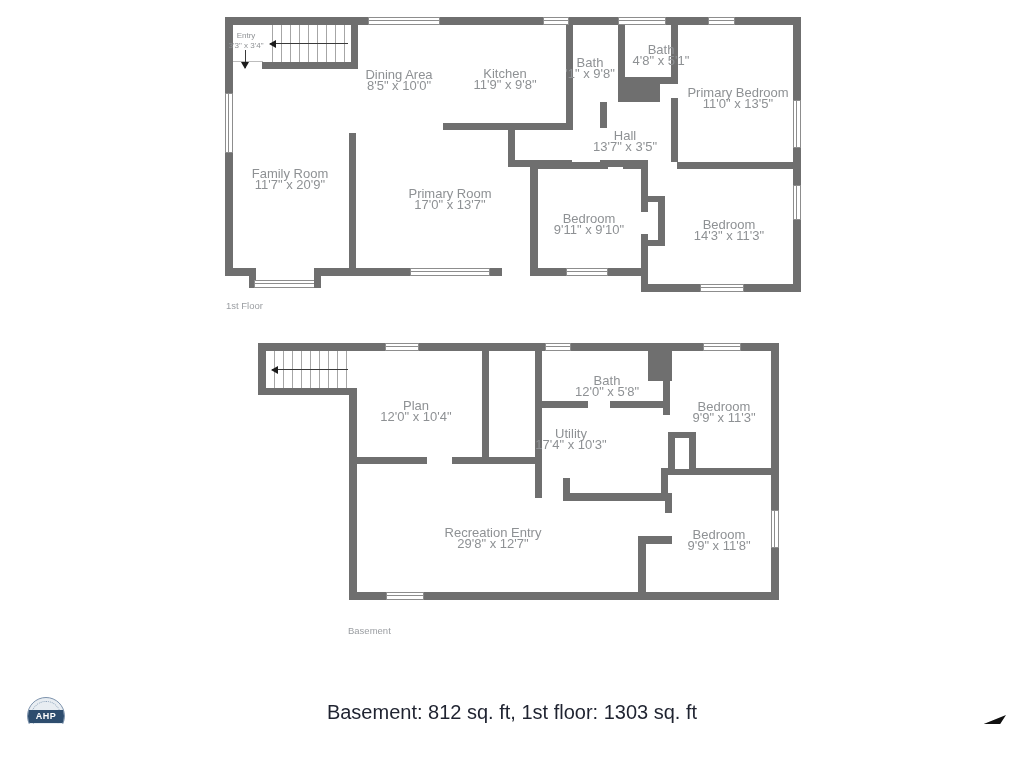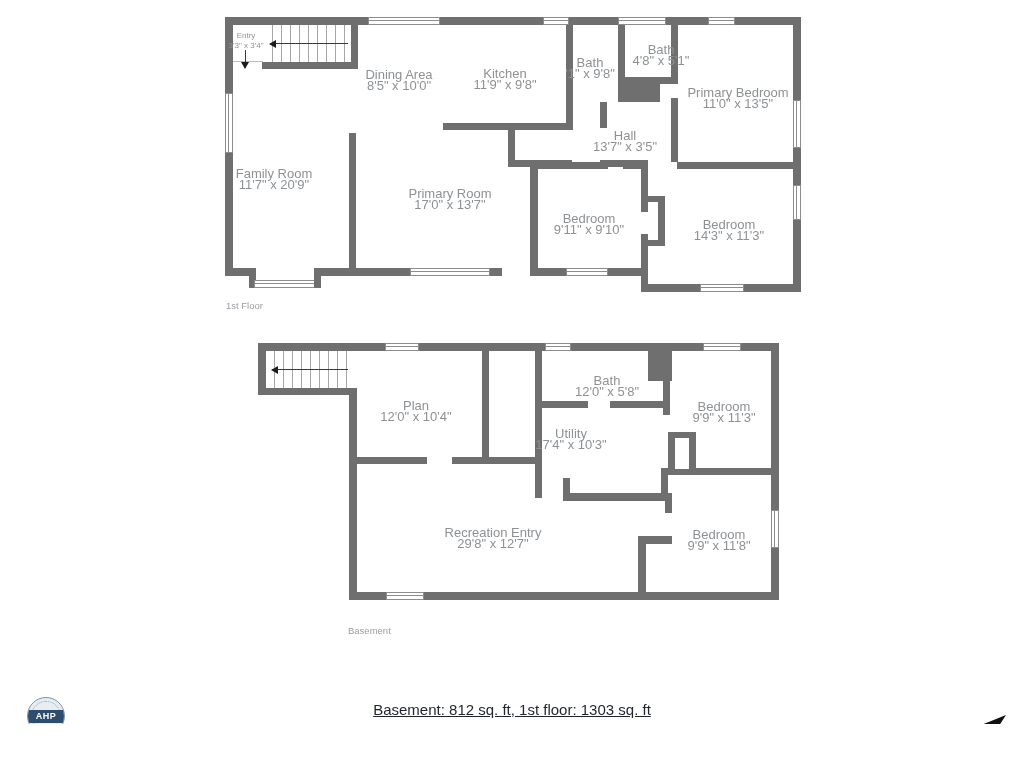--- a/index.html
+++ b/index.html
@@ -16,21 +16,21 @@
   .dline{position:absolute;width:1px;background:#3a3a3a;}
   .dline::after{content:"";position:absolute;left:-4px;bottom:-1px;border-left:4px solid transparent;border-right:4px solid transparent;border-top:7px solid #1c1c1c;}
   .tl{position:absolute;background:#bdbdbd;}
   .rl{position:absolute;transform:translateX(-50%);text-align:center;color:#8e9194;
       font-size:13px;line-height:11px;white-space:nowrap;}
   .rl span{display:block;}
   .rl.small{font-size:8px;line-height:10px;}
   .flabel{position:absolute;color:#9b9ea2;font-size:9.5px;}
   .sum{position:absolute;left:0;width:1024px;text-align:center;color:#1f2330;}
   .sum.t{font-weight:bold;font-size:16.5px;}
-  .sum.l{font-size:15px;text-decoration:underline;}
+  .sum.l{font-size:20px;}
   .disc{position:absolute;left:0;width:1024px;text-align:center;color:#9a9a9a;font-size:6.8px;}
   .logo{position:absolute;left:27px;top:697px;width:36px;height:36px;border-radius:50%;
         background:#e8edf2;border:1px solid #7d93ad;overflow:hidden;}
   .logo .band{position:absolute;left:0;right:0;top:12px;height:13px;background:#2e4d6e;
         color:#fff;font-weight:bold;font-size:9px;line-height:13px;text-align:center;letter-spacing:.5px;}
   .logo .ring{position:absolute;left:3px;top:3px;right:3px;bottom:3px;border-radius:50%;border:1px dotted #8aa0b8;}
   .compass{position:absolute;left:952px;top:712px;width:55px;height:36px;}
   .compass .nletter{position:absolute;left:2px;top:10px;font-size:13px;font-weight:bold;color:#111;
         transform:rotate(-90deg);display:inline-block;}
   .compass .head{position:absolute;left:18px;top:3px;width:36px;height:29px;background:#101010;
@@ -121,21 +121,21 @@
       <span>4'8" x 5'1"</span>
     </div>
     <div class="rl" style="left:738px;top:87px">
       <span>Primary Bedroom</span>
       <span>11'0" x 13'5"</span>
     </div>
     <div class="rl" style="left:625px;top:130px">
       <span>Hall</span>
       <span>13'7" x 3'5"</span>
     </div>
-    <div class="rl" style="left:274px;top:168px">
+    <div class="rl" style="left:290px;top:168px">
       <span>Family Room</span>
       <span>11'7" x 20'9"</span>
     </div>
     <div class="rl" style="left:450px;top:188px">
       <span>Primary Room</span>
       <span>17'0" x 13'7"</span>
     </div>
     <div class="rl" style="left:589px;top:213px">
       <span>Bedroom</span>
       <span>9'11" x 9'10"</span>

